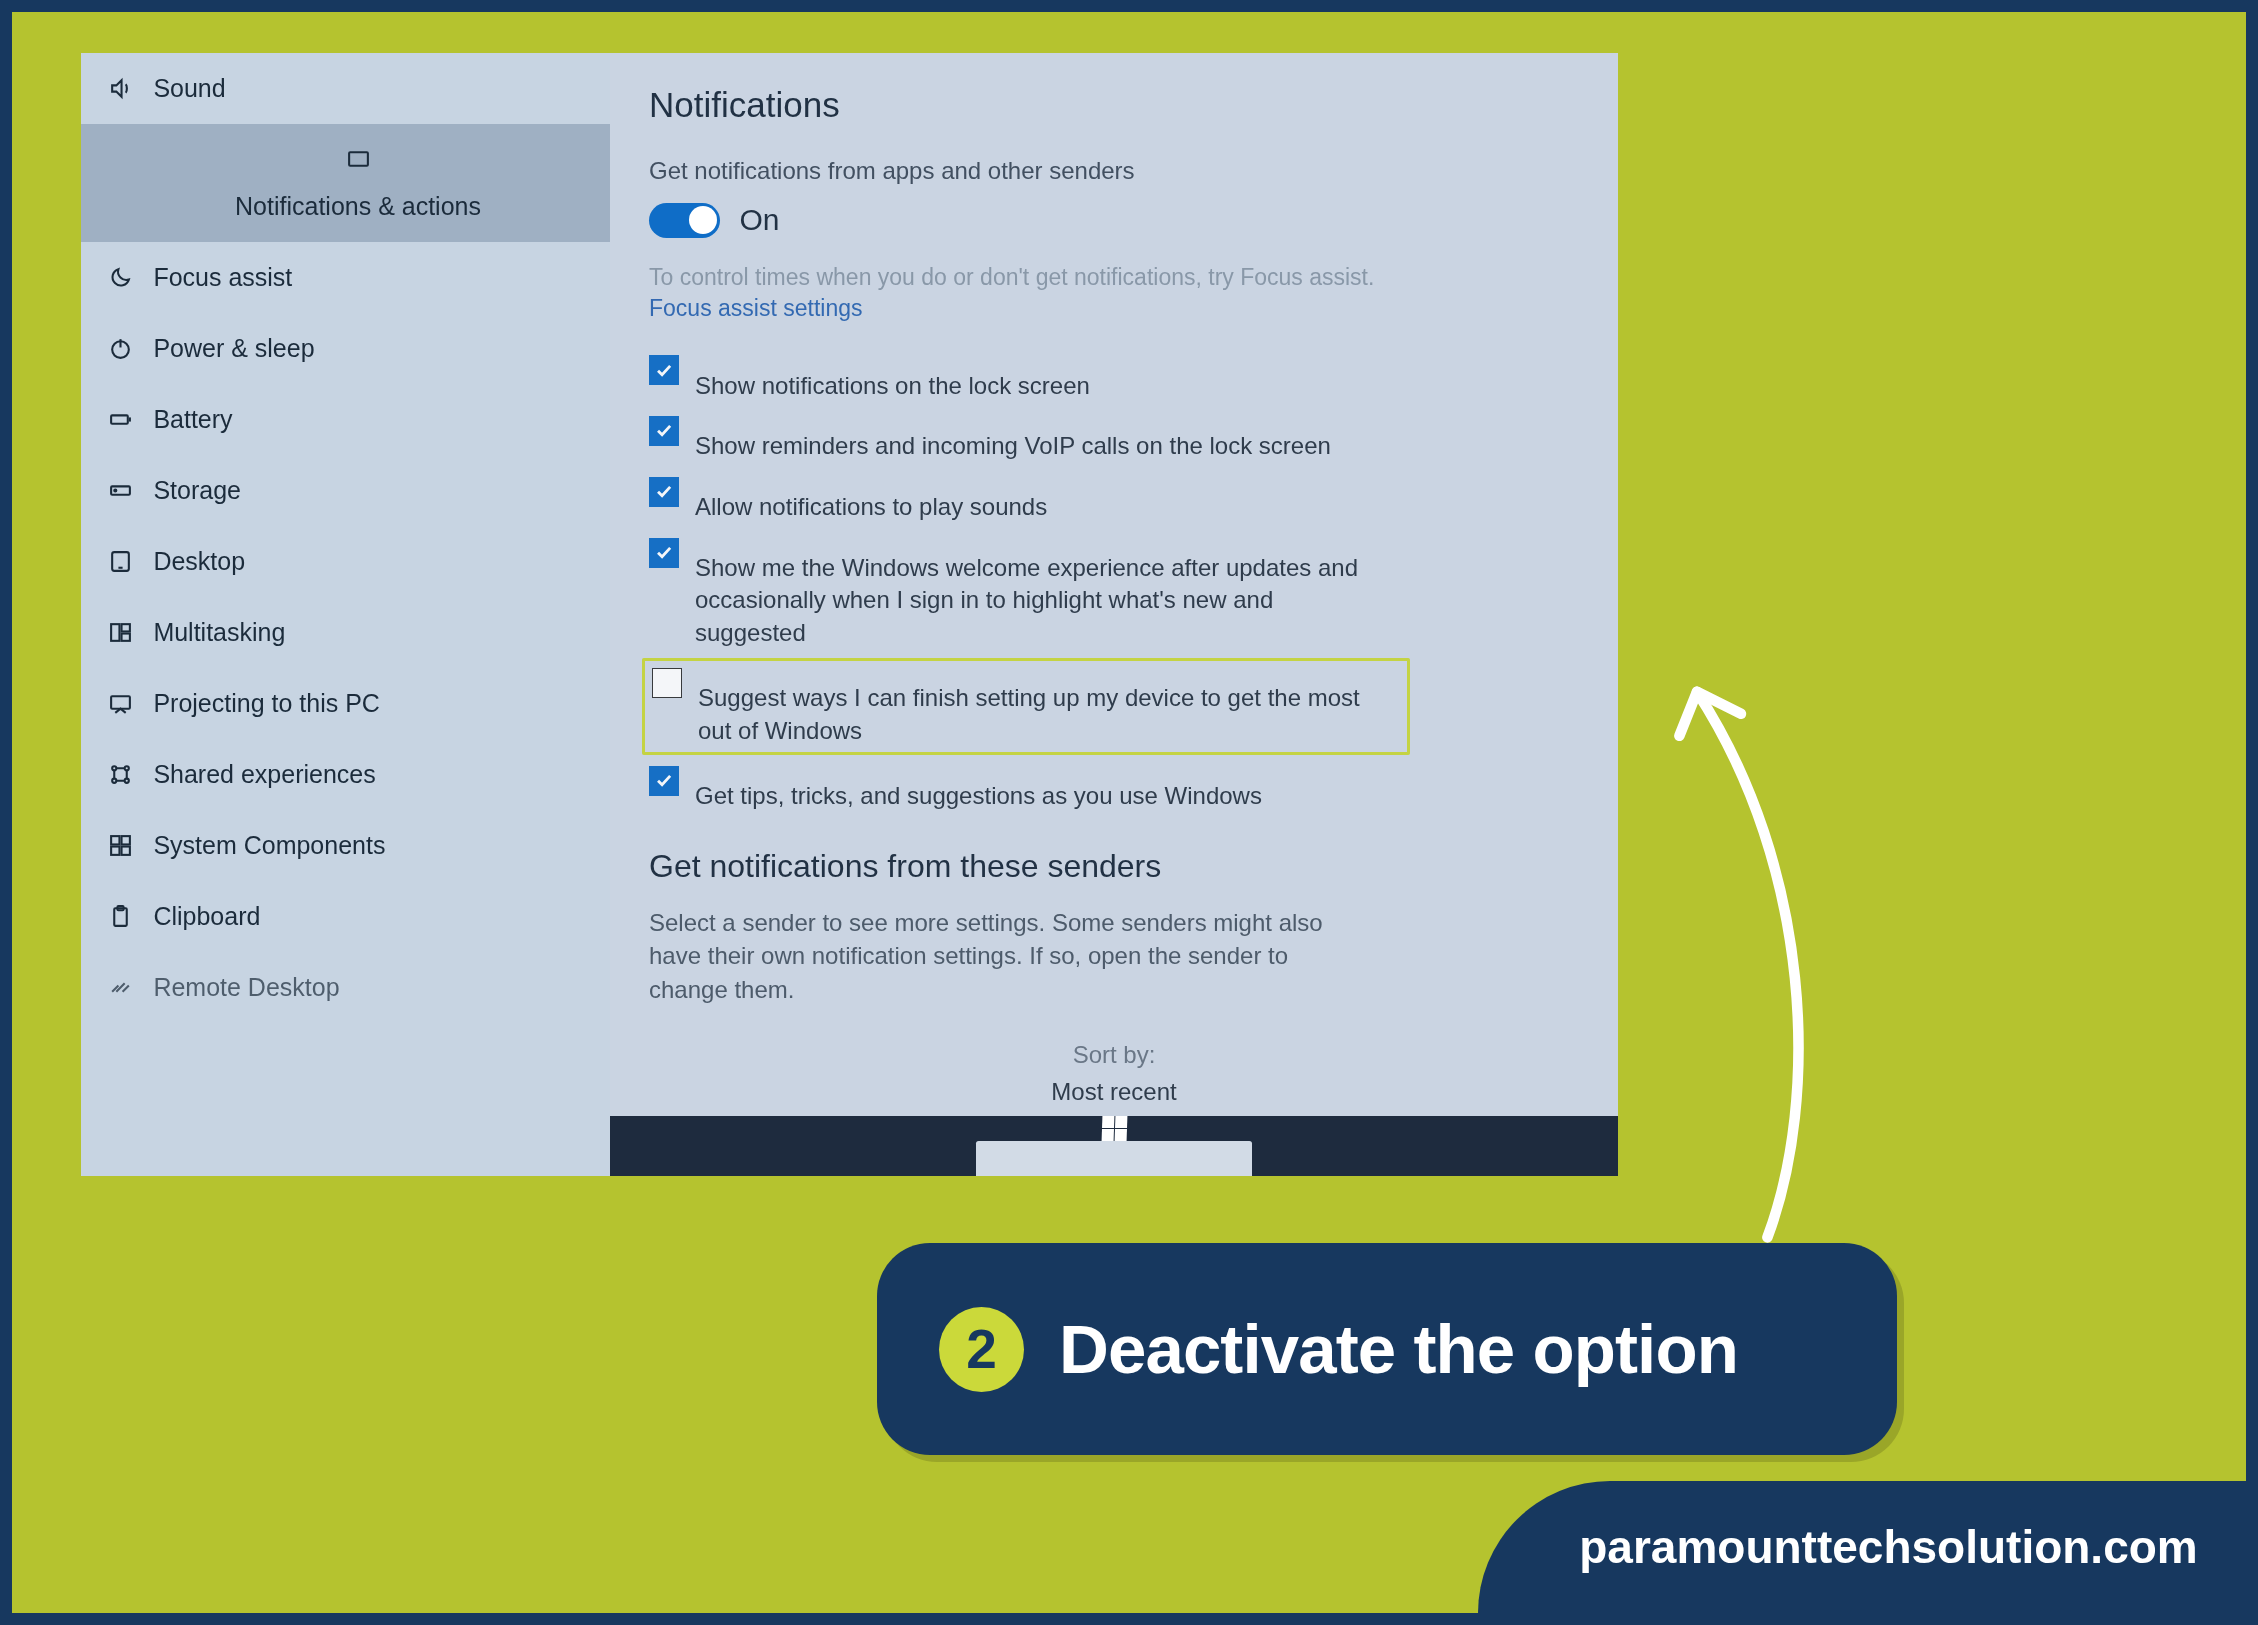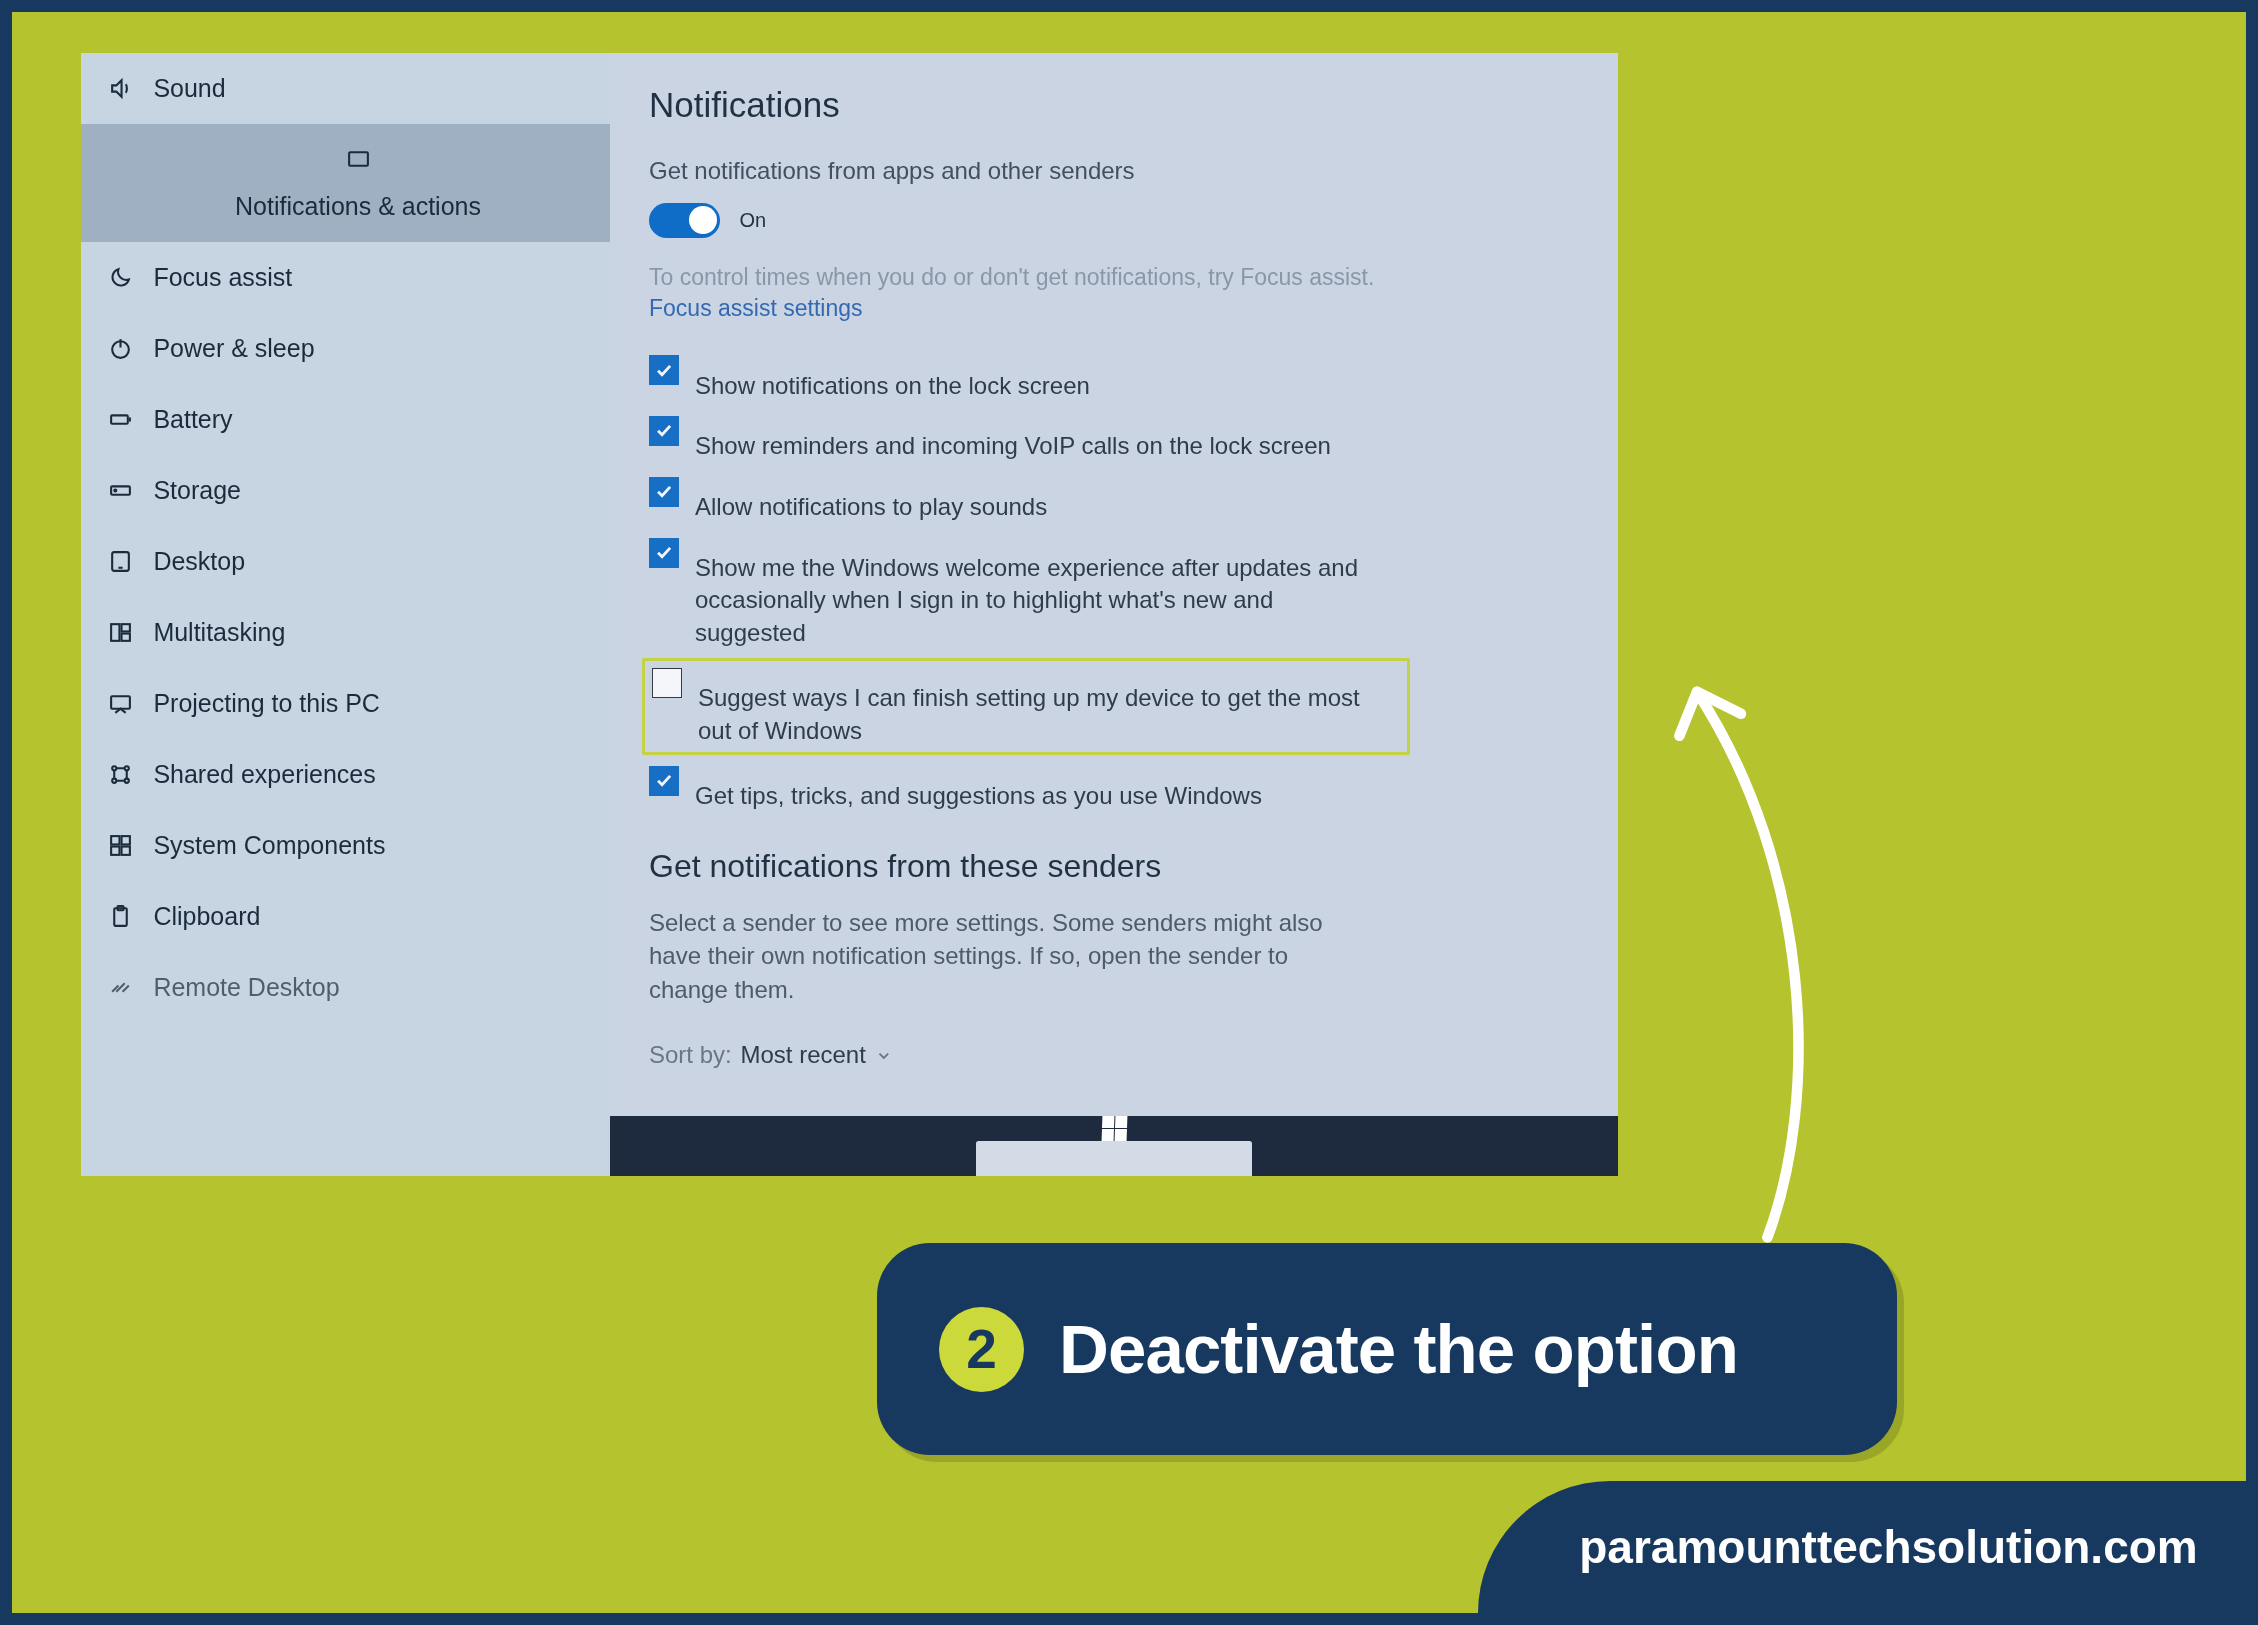--- a/index.html
+++ b/index.html
@@ -76,21 +76,21 @@
   }
   .toggle-row { display:flex; align-items:center; gap:19.4px; margin-bottom:26.5px; }
   .toggle {
     width: 71px; height: 35px; border-radius: 17.6px;
     background: #0f6dc7; position: relative;
   }
   .toggle::after {
     content:""; position:absolute; right:3.5px; top:3.5px;
     width:28px; height:28px; border-radius:50%; background:#fff;
   }
-  .toggle-label { font-size: 20px; color: #1b2a3b; }
+  .toggle-label { font-size: 30px; color: #1b2a3b; }
   .hint { font-size: 23px; color: #8b99a8; margin-bottom: 3.5px; }
   .link { font-size: 23px; color: #2e67b2; margin-bottom: 32px; cursor:pointer; }
   .checklist { display:flex; flex-direction:column; gap:12.4px; margin-bottom:35px; }
   .check-row { display:flex; align-items:flex-start; gap:16px; max-width:732px; }
   .checkbox {
     width: 30px; height: 30px; background:#0f6dc7;
     display:flex; align-items:center; justify-content:center;
     flex-shrink:0; margin-top:1.8px;
   }
   .checkbox svg { width:19.4px; height:19.4px; stroke:#fff; stroke-width:3.5; fill:none; }
@@ -98,21 +98,21 @@
   .check-text { font-size:24px; color:#2a3644; line-height:1.35;margin-top:16px; }
   .highlight-box {
     border: 3.5px solid #cbd93a;
     border-radius: 1.8px;
     padding: 5.3px 7px;
     margin: -3.5px -7px;
     max-width: 768px;
   }
   .section-h2 { font-size: 32px; font-weight:400; color:#1b2a3b; margin-bottom:21px; }
   .section-p { font-size:24px; color:#4a5765; max-width:723px; line-height:1.4; margin-bottom:35px;}
-  .sort-row { font-size:24px; color:#6a7684; display:flex; align-items:center; gap:8.8px; }
+  .sort-row { font-size:24px; color:#6a7684; display:flex; align-items:center; gap:8.8px;flex-direction:column; }
   .sort-val { color:#2a3644; }
 
   .taskbar {
     position:absolute; left:0; right:0; bottom:0; height:60px;
     background:#1e2b3e; display:flex; align-items:center;flex-direction:column;
   }
   .start-btn {
     width:60px; height:60px; display:flex; align-items:center; justify-content:center;
   }
   .win-logo { width:25px; height:25px; display:grid; grid-template-columns:1fr 1fr; grid-template-rows:1fr 1fr; gap:1.8px; transform: skewX(-2deg);}

